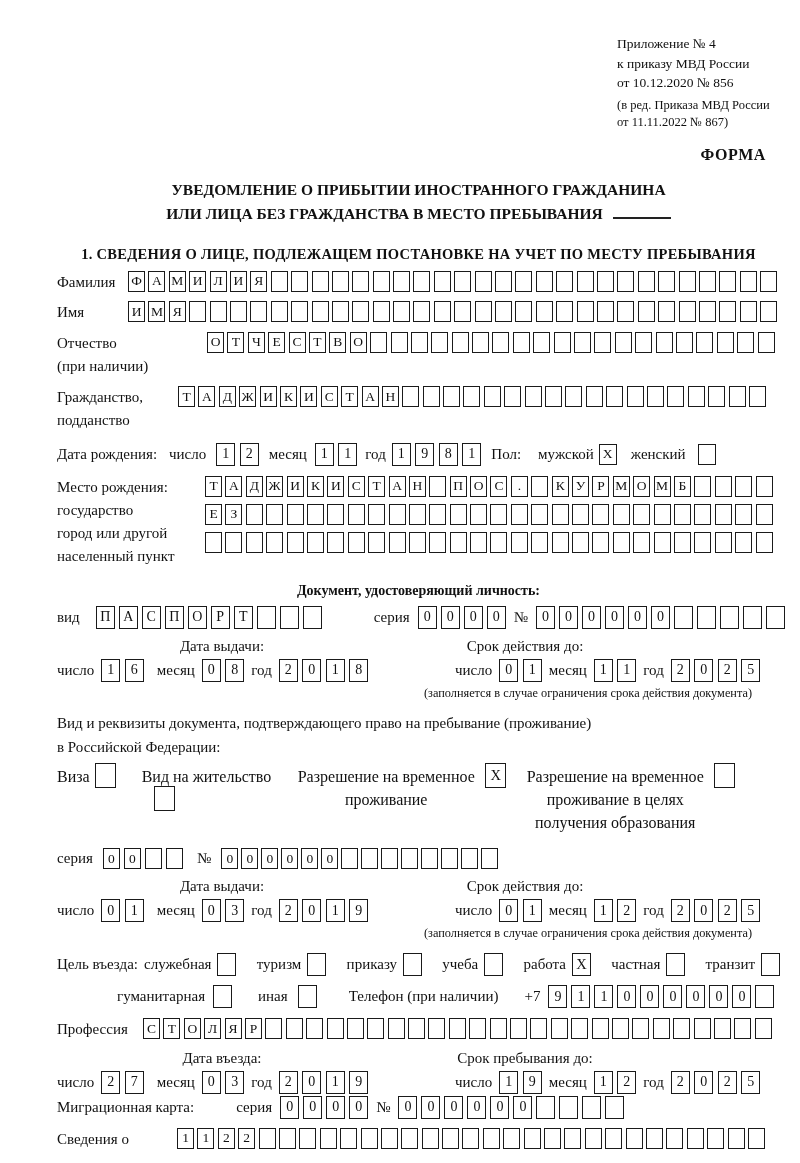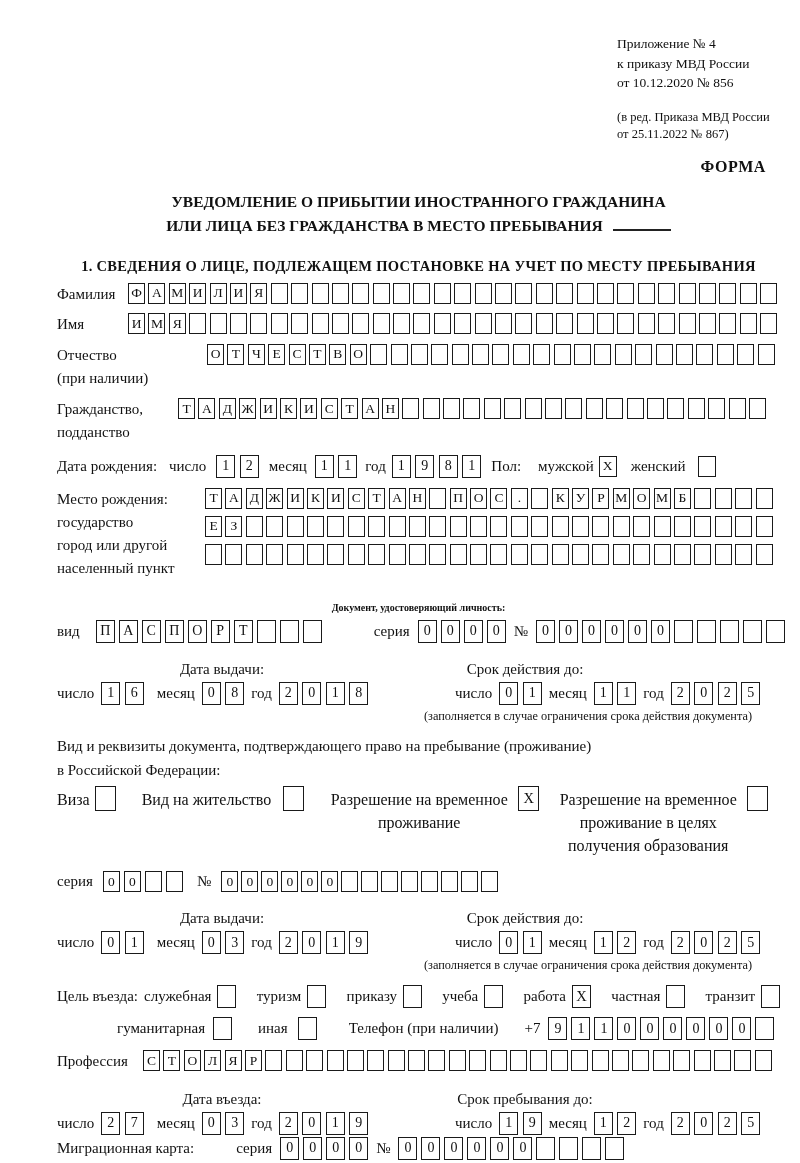--- a/index.html
+++ b/index.html
@@ -5,21 +5,21 @@
   html,body { margin:0; padding:0; }
   body {
     width:800px; height:1163px; background:#ffffff; overflow:hidden;
     font-family:"Liberation Serif", serif; color:#111;
   }
   .page { box-sizing:border-box; width:800px; padding:34px 20px 0 57px; }
 
   
   .appendix { margin-left:560px; font-size:13.5px; line-height:1.45; }
   .appendix div { white-space:nowrap; }
-  .revision { font-size:12.5px; margin-top:16px; line-height:1.4; }
+  .revision { font-size:12.5px; margin-top:4px; line-height:1.4; }
   .forma { text-align:right; padding-right:14px; font-weight:bold; font-size:16px; margin-top:14px; letter-spacing:0.6px; }
 
   .title { text-align:center; font-weight:bold; font-size:15.5px; margin-top:14px; line-height:1.55; }
   .t-underline { display:inline-block; width:58px; border-bottom:2px solid #222; margin-left:10px; }
   .sec-heading { text-align:center; font-weight:bold; font-size:14.5px; margin-top:20px; letter-spacing:0.3px; }
 
   
   .frow { display:flex; align-items:flex-start; margin-top:8px; }
   .flabel { flex:none; font-size:15px; line-height:1.5; }
   .sub { line-height:1.55; }
@@ -35,24 +35,24 @@
         display:inline-flex; align-items:center; justify-content:center; font-size:14.5px; background:#fff; }
   .cb.sm { width:18px; height:21px; font-size:13.5px; }
   .cb.md { width:19px; height:23px; }
 
   .w-name  { width:71px; }
   .w-patro { width:150px; }
   .w-citiz { width:121px; }
   .w-birth { width:148px; }
   .w-reps  { width:120px; }
 
-  .doc-heading { text-align:center; font-weight:bold; font-size:10px; margin-top:22px; }
+  .doc-heading { text-align:center; font-weight:bold; font-size:14px; margin-top:15px; }
 
   .lbl { flex:none; font-size:15px; }
-  .dh { display:flex; margin-top:18px; font-size:15px; }
+  .dh { display:flex; margin-top:9px; font-size:15px; }
   .dh-left  { width:330px; text-align:center; }
   .dh-right { width:276px; text-align:center; }
   .daterow { display:flex; align-items:center; margin-top:4px; }
   .dr-left { flex:none; width:398px; display:flex; align-items:center; gap:7px; }
   .dr-right { display:flex; align-items:center; gap:7px; }
   .note { font-size:12.3px; text-align:right; padding-right:28px; margin-top:4px; }
 
   .intro { font-size:15px; margin-top:10px; line-height:1.6; }
   .visarow { display:flex; align-items:flex-start; margin-top:6px; }
   .vopt { display:flex; align-items:flex-start; }
@@ -72,21 +72,21 @@
 <body>
 
 <div class="page">
 
   <div class="appendix">
     <div>Приложение № 4</div>
     <div>к приказу МВД России</div>
     <div>от 10.12.2020 № 856</div>
     <div class="revision">
       <div>(в ред. Приказа МВД России</div>
-      <div>от 25.11.2022 № 867)</div>
+      <div>от 11.11.2022 № 867)</div>
     </div>
   </div>
   <div class="forma">ФОРМА</div>
 
   <div class="title">
     <div>УВЕДОМЛЕНИЕ О ПРИБЫТИИ ИНОСТРАННОГО ГРАЖДАНИНА</div>
     <div><span>ИЛИ ЛИЦА БЕЗ ГРАЖДАНСТВА В МЕСТО ПРЕБЫВАНИЯ</span><span class="t-underline"></span></div>
   </div>
 
   <div class="sec-heading">1. СВЕДЕНИЯ О ЛИЦЕ, ПОДЛЕЖАЩЕМ ПОСТАНОВКЕ НА УЧЕТ ПО МЕСТУ ПРЕБЫВАНИЯ</div>
@@ -457,21 +457,21 @@
   <div class="intro">
     <div>Вид и реквизиты документа, подтверждающего право на пребывание (проживание)</div>
     <div>в Российской Федерации:</div>
   </div>
 
   <div class="visarow">
     <div class="vopt">
       <span class="txt">Виза</span>
       <span class="cb" style="margin-left:5px;"></span>
     </div>
-    <div class="vopt" style="margin-left:26px;">
+    <div class="vopt" style="margin-left:26px;flex-direction:column;">
       <span class="txt">Вид на жительство</span>
       <span class="cb" style="margin-left:12px;"></span>
     </div>
     <div class="vopt" style="margin-left:24px;">
       <span class="txt wide">Разрешение на временное проживание</span>
       <span class="cb">X</span>
     </div>
     <div class="vopt" style="margin-left:18px;">
       <span class="txt wide">Разрешение на временное проживание в целях получения образования</span>
       <span class="cb"></span>

